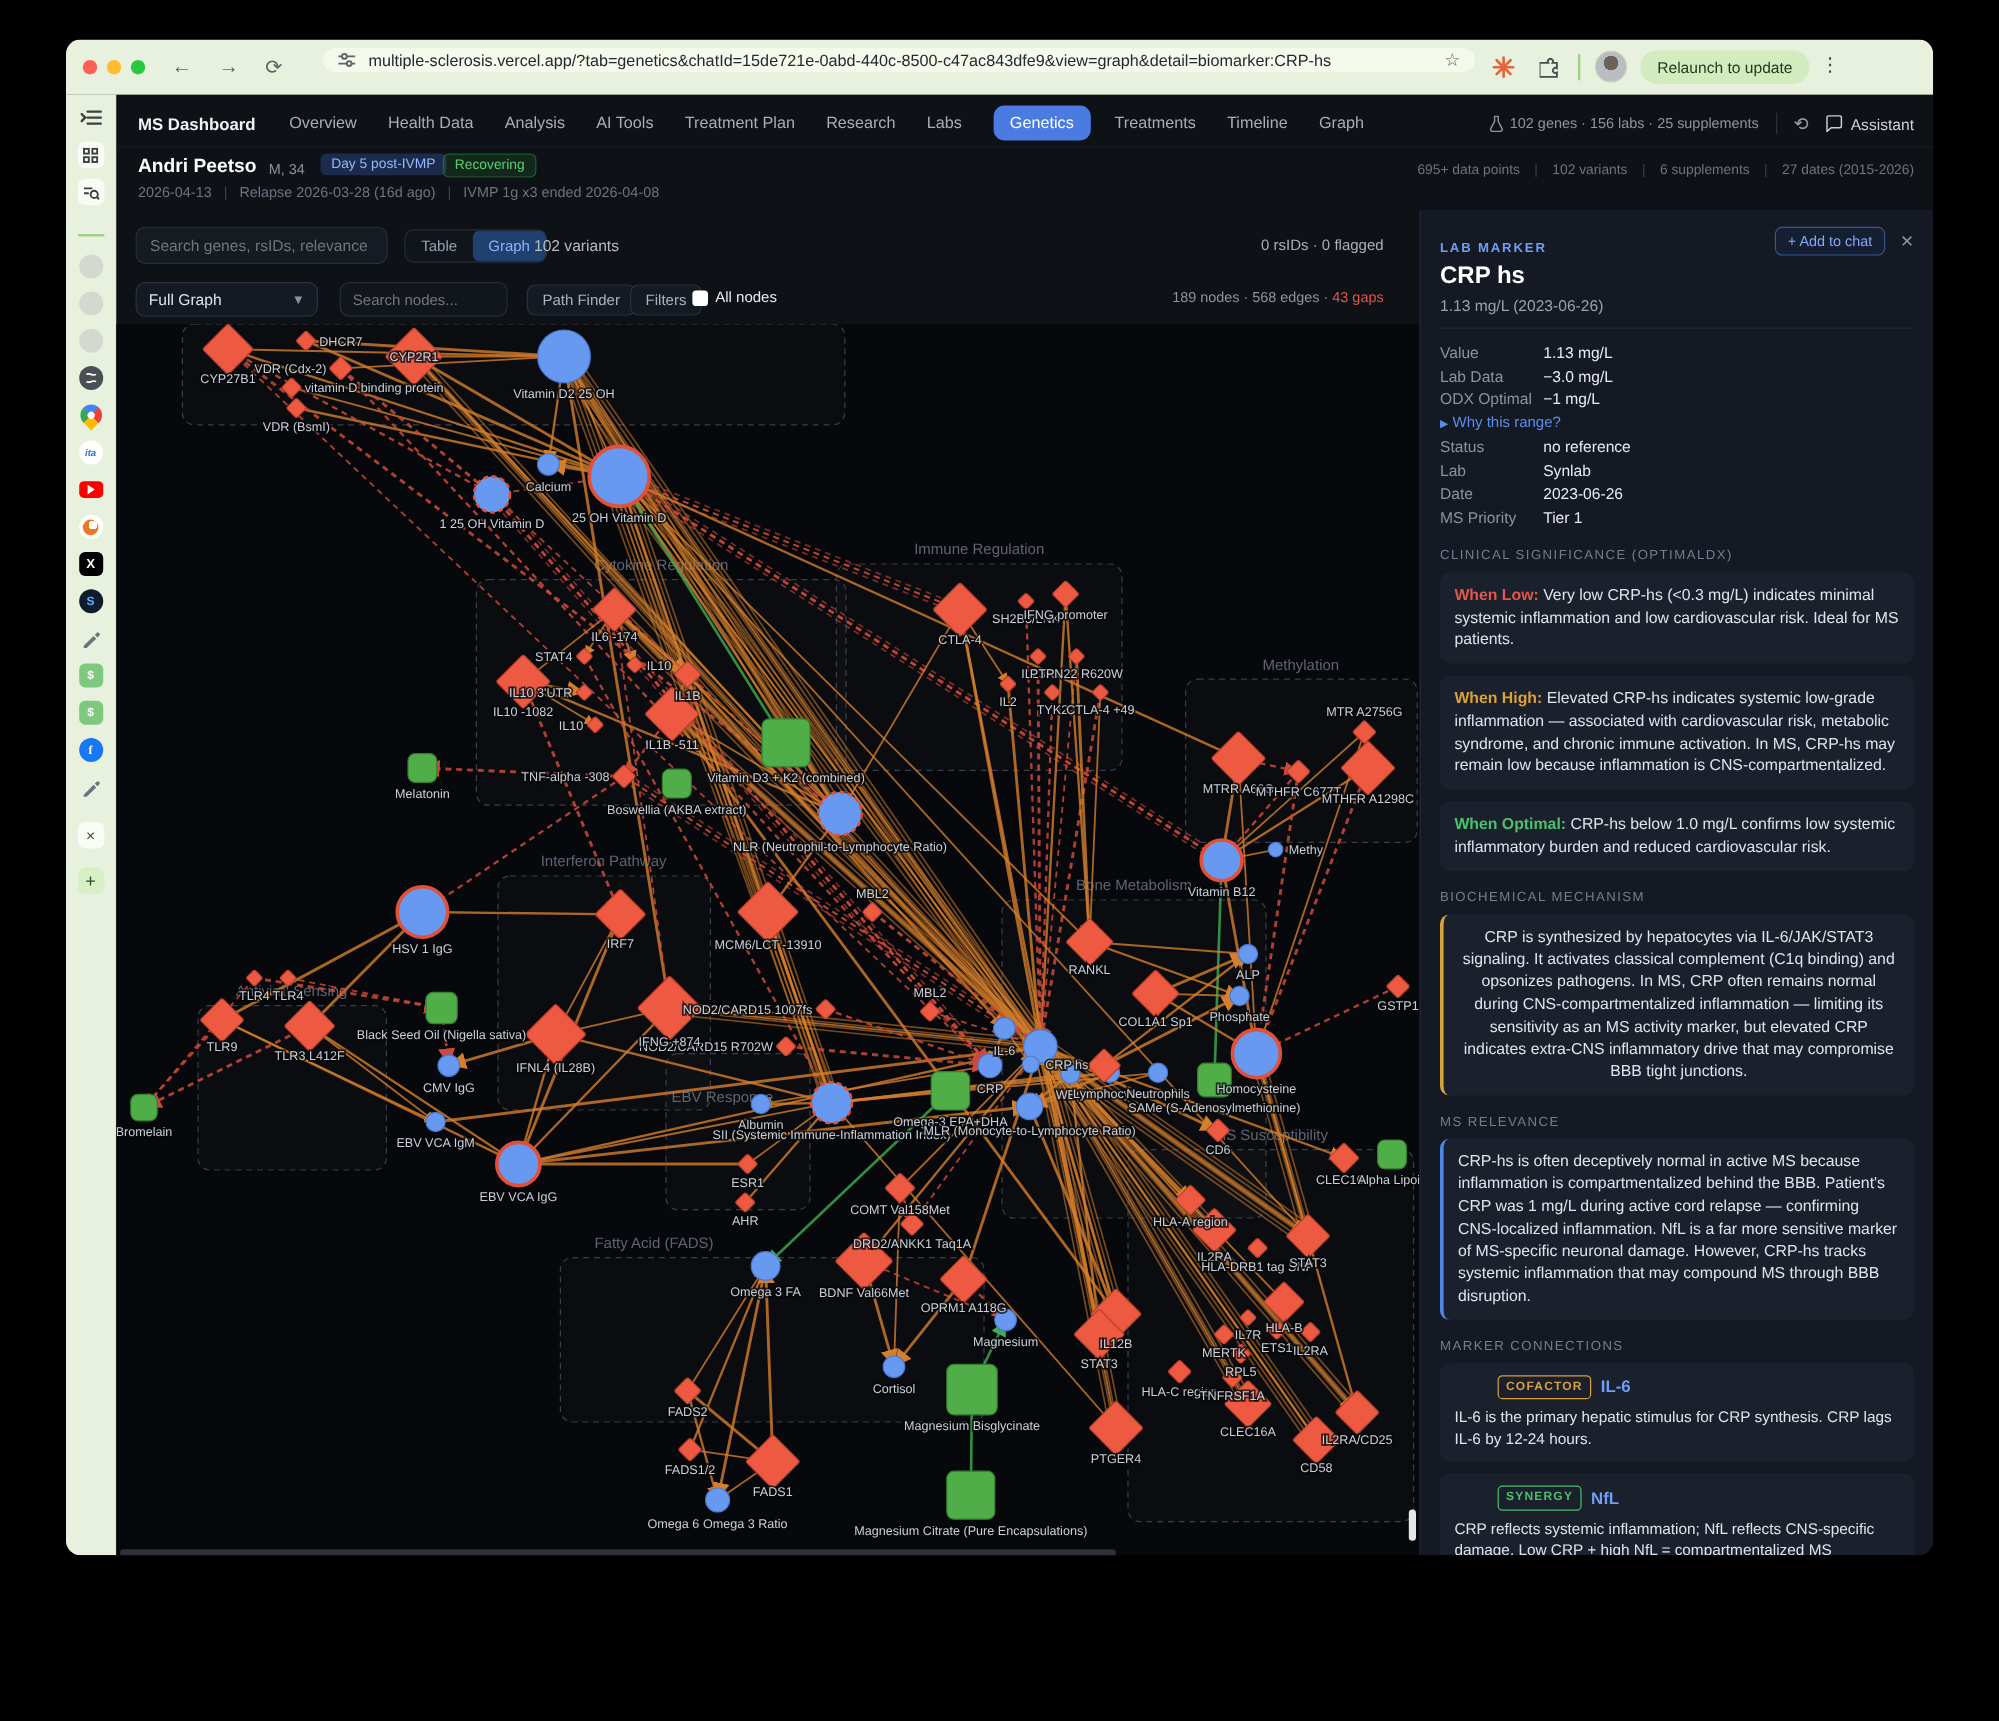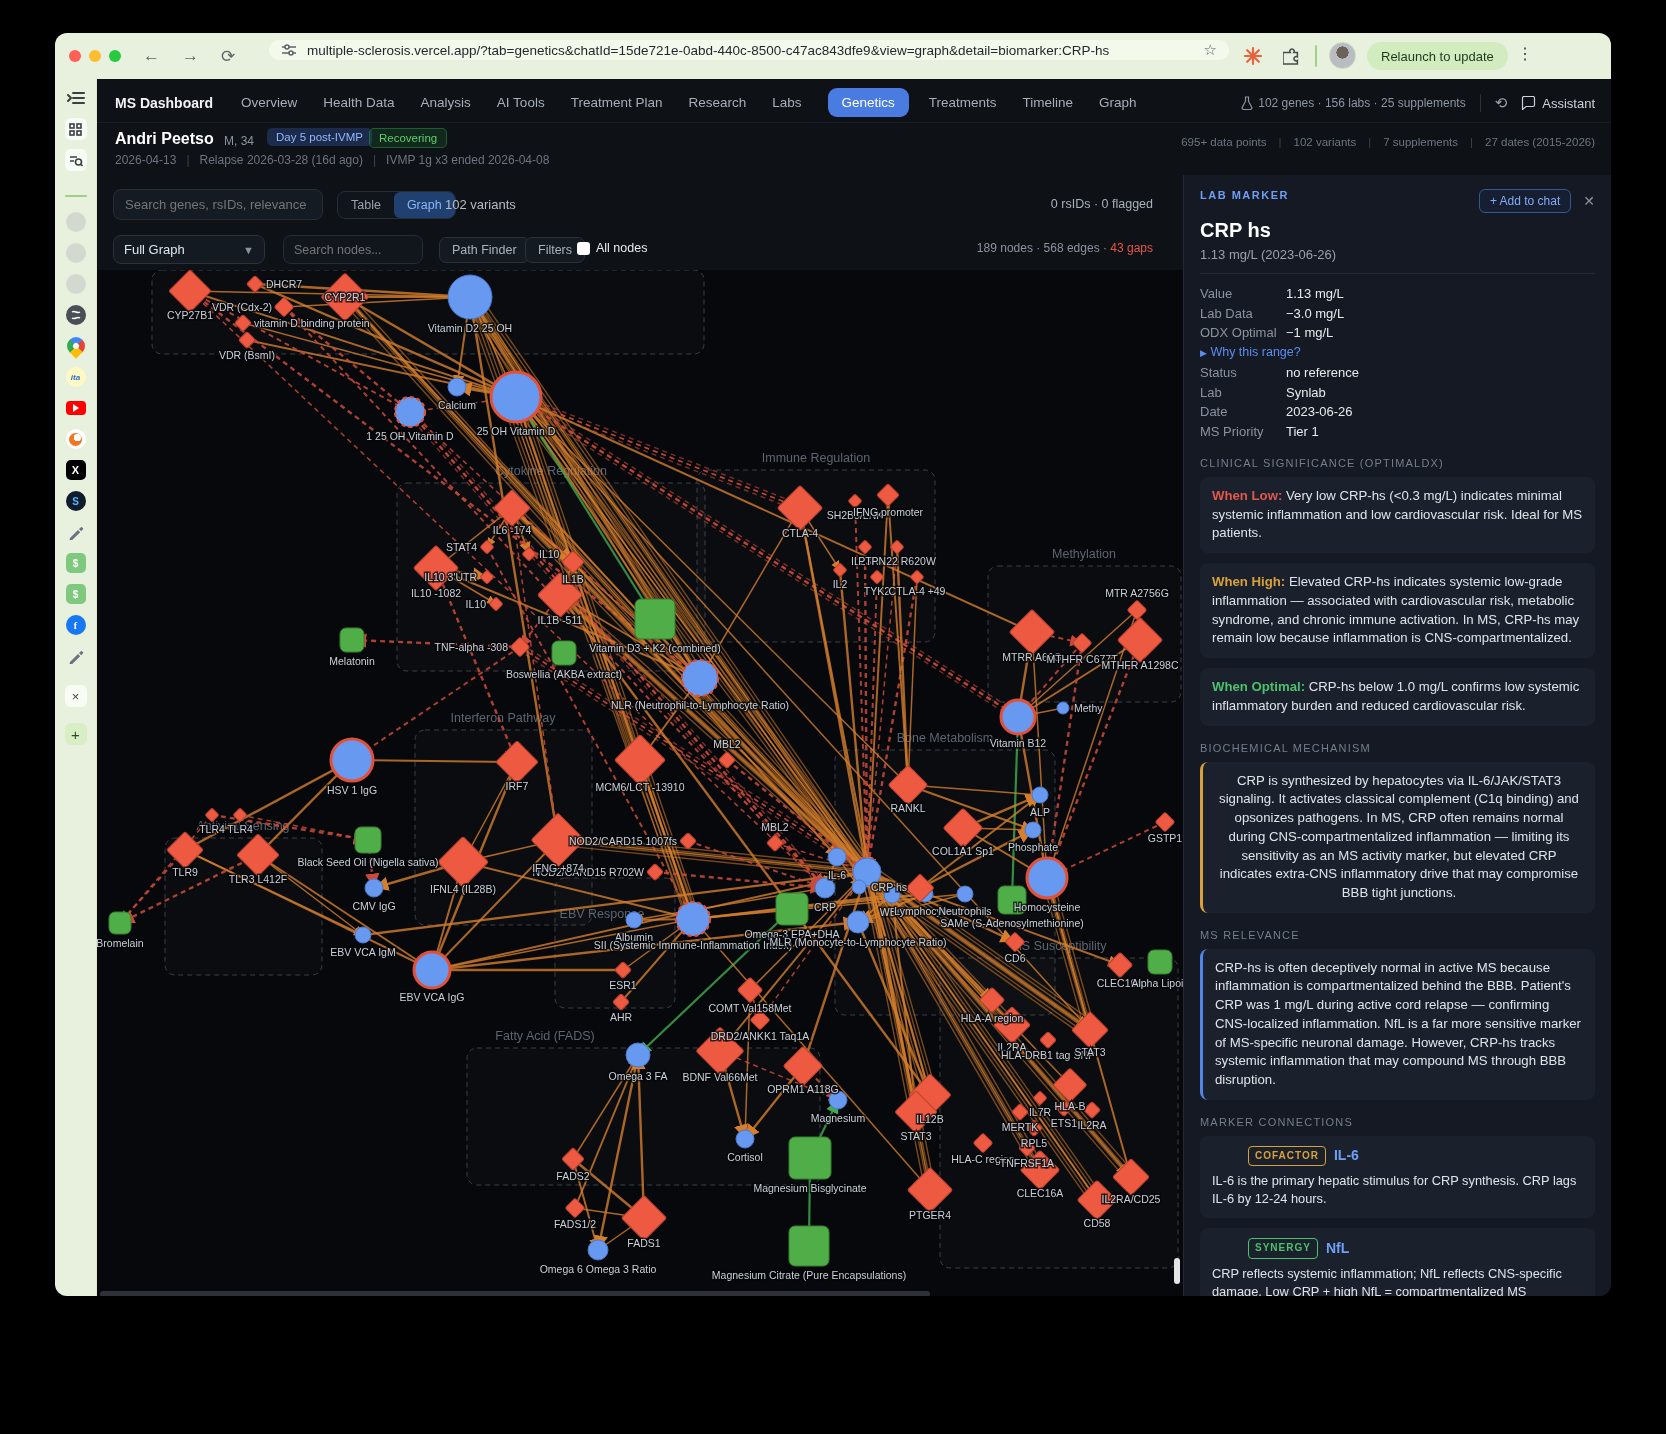--- a/index.html
+++ b/index.html
@@ -73,21 +73,21 @@
   .gcounts { position:absolute; right:30px; top:10px; font-size:12px; color:#8b93a1; white-space:nowrap; }
   .gcounts .gaps { color:#e4574a; }
 
   .canvas { position:absolute; left:0; top:191px; width:1086px; height:1026px; background:#06080b; overflow:hidden; }
   .canvas svg text { font-family:"Liberation Sans", sans-serif; }
   .vthumb { position:absolute; left:1077px; top:1179px; width:6px; height:26px; background:#e3e6e9; border-radius:3px; }
   .hscroll { position:absolute; left:3px; top:1212px; width:830px; height:6px; background:#2e3238; border-radius:3px; }
 
   
   .panel { position:absolute; left:1086px; top:96px; width:428px; height:1121px; background:#141923; border-left:1px solid #222836; padding:14px 16px 0 16px; overflow:hidden; }
-  .p-head { display:flex; align-items:flex-start; justify-content:space-between; }
+  .p-head { display:flex; align-items:flex-end; justify-content:space-between; }
   .kicker { font-size:11px; letter-spacing:1.5px; color:#6f9ff5; font-weight:bold; }
   .p-actions { display:flex; align-items:center; gap:12px; }
   .addchat { border:1px solid #35578f; color:#82aaf7; background:rgba(47,85,180,.10); font-size:12px; border-radius:6px; padding:4px 10px; white-space:nowrap; }
   .pclose { color:#8b93a1; font-size:14px; }
   .p-title { font-size:20px; font-weight:bold; color:#fff; margin-top:6px; }
   .p-sub { font-size:13px; color:#98a1ae; margin-top:5px; padding-bottom:11px; border-bottom:1px solid #232936; }
   .kv { display:flex; font-size:13px; line-height:19.5px; }
   .kv .k { width:86px; color:#8b93a1; flex:0 0 86px; }
   .kv .v { color:#e7eaee; }
   .whylink { font-size:12.5px; color:#5b8df0; line-height:19.5px; }
@@ -200,21 +200,21 @@
             <path d="M2 3 c3 -2 5 2 8 0 M2 9 c3 2 5 -2 8 0" stroke="#fff" stroke-width="1.4" fill="none"></path>
           </svg>
         </div>
       </div>
       <div class="sicon">
         <div style="width:18px;height:18px;border-radius:50% 50% 50% 0;transform:rotate(-45deg);background:conic-gradient(#4285F4 0 25%, #EA4335 25% 50%, #FBBC05 50% 75%, #34A853 75% 100%);display:flex;align-items:center;justify-content:center;">
           <div style="width:6px;height:6px;border-radius:50%;background:#fff;"></div>
         </div>
       </div>
       <div class="sicon">
-        <div class="ic-badge" style="background:#fef9c3;color:#2c6fd1;font-style:italic;font-size:8px;">ita</div>
+        <div class="ic-badge" style="background:#ffffff;color:#2c6fd1;font-style:italic;font-size:8px;">ita</div>
       </div>
       <div class="sicon">
         <div style="width:20px;height:14px;background:#ff0000;border-radius:4px;display:flex;align-items:center;justify-content:center;">
           <div style="width:0;height:0;border-left:6px solid #fff;border-top:4px solid transparent;border-bottom:4px solid transparent;"></div>
         </div>
       </div>
       <div class="sicon">
         <div class="ic-badge" style="background:#fff;">
           <div style="width:13px;height:13px;border-radius:50%;background:radial-gradient(circle at 65% 35%, #fff 0 30%, #f47521 31% 100%);"></div>
         </div>
@@ -297,21 +297,21 @@
           <span class="sep">|</span>
           <span>Relapse 2026-03-28 (16d ago)</span>
           <span class="sep">|</span>
           <span>IVMP 1g x3 ended 2026-04-08</span>
         </div>
       <div class="pstats" id="pstats">
           <span>695+ data points</span>
           <span class="sep">|</span>
           <span>102 variants</span>
           <span class="sep">|</span>
-          <span>7 supplements</span>
+          <span>6 supplements</span>
           <span class="sep">|</span>
           <span>27 dates (2015-2026)</span>
         </div>
     </div>
 
     <div class="gtools1">
       <input class="search-main" placeholder="Search genes, rsIDs, relevance" style="">
       <div class="seg">
         <div class="seg-btn">Table</div>
         <div class="seg-btn active">Graph</div>

